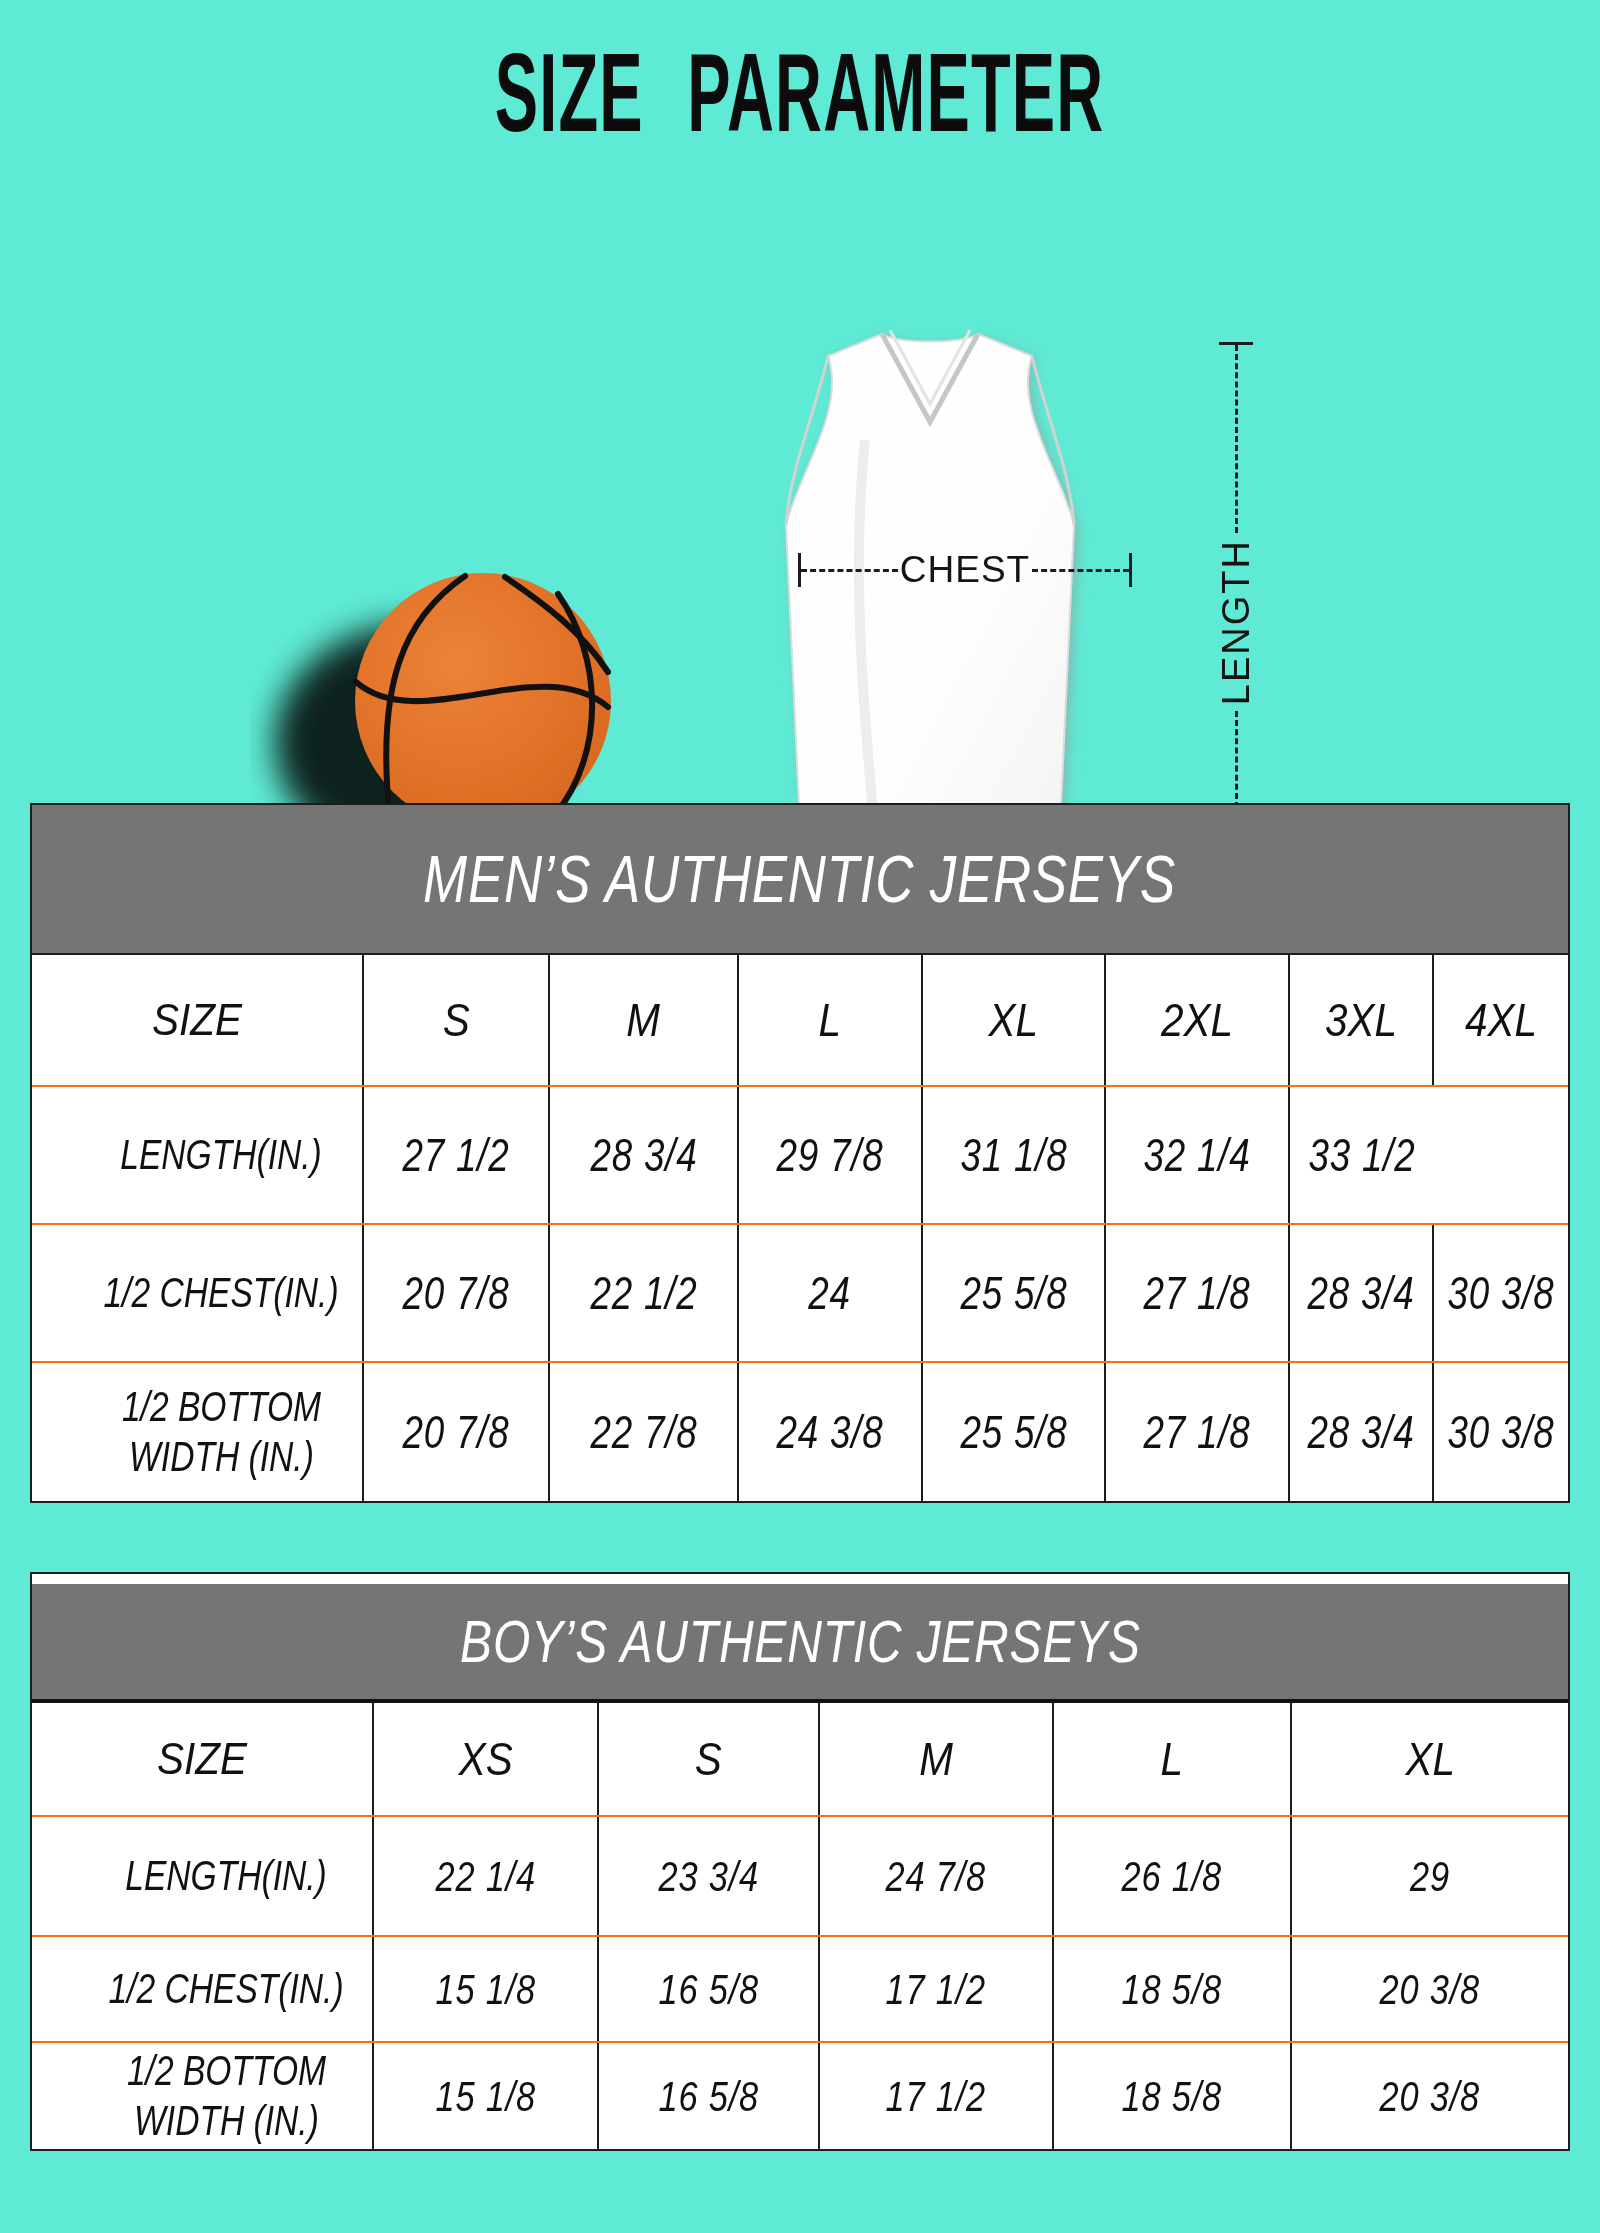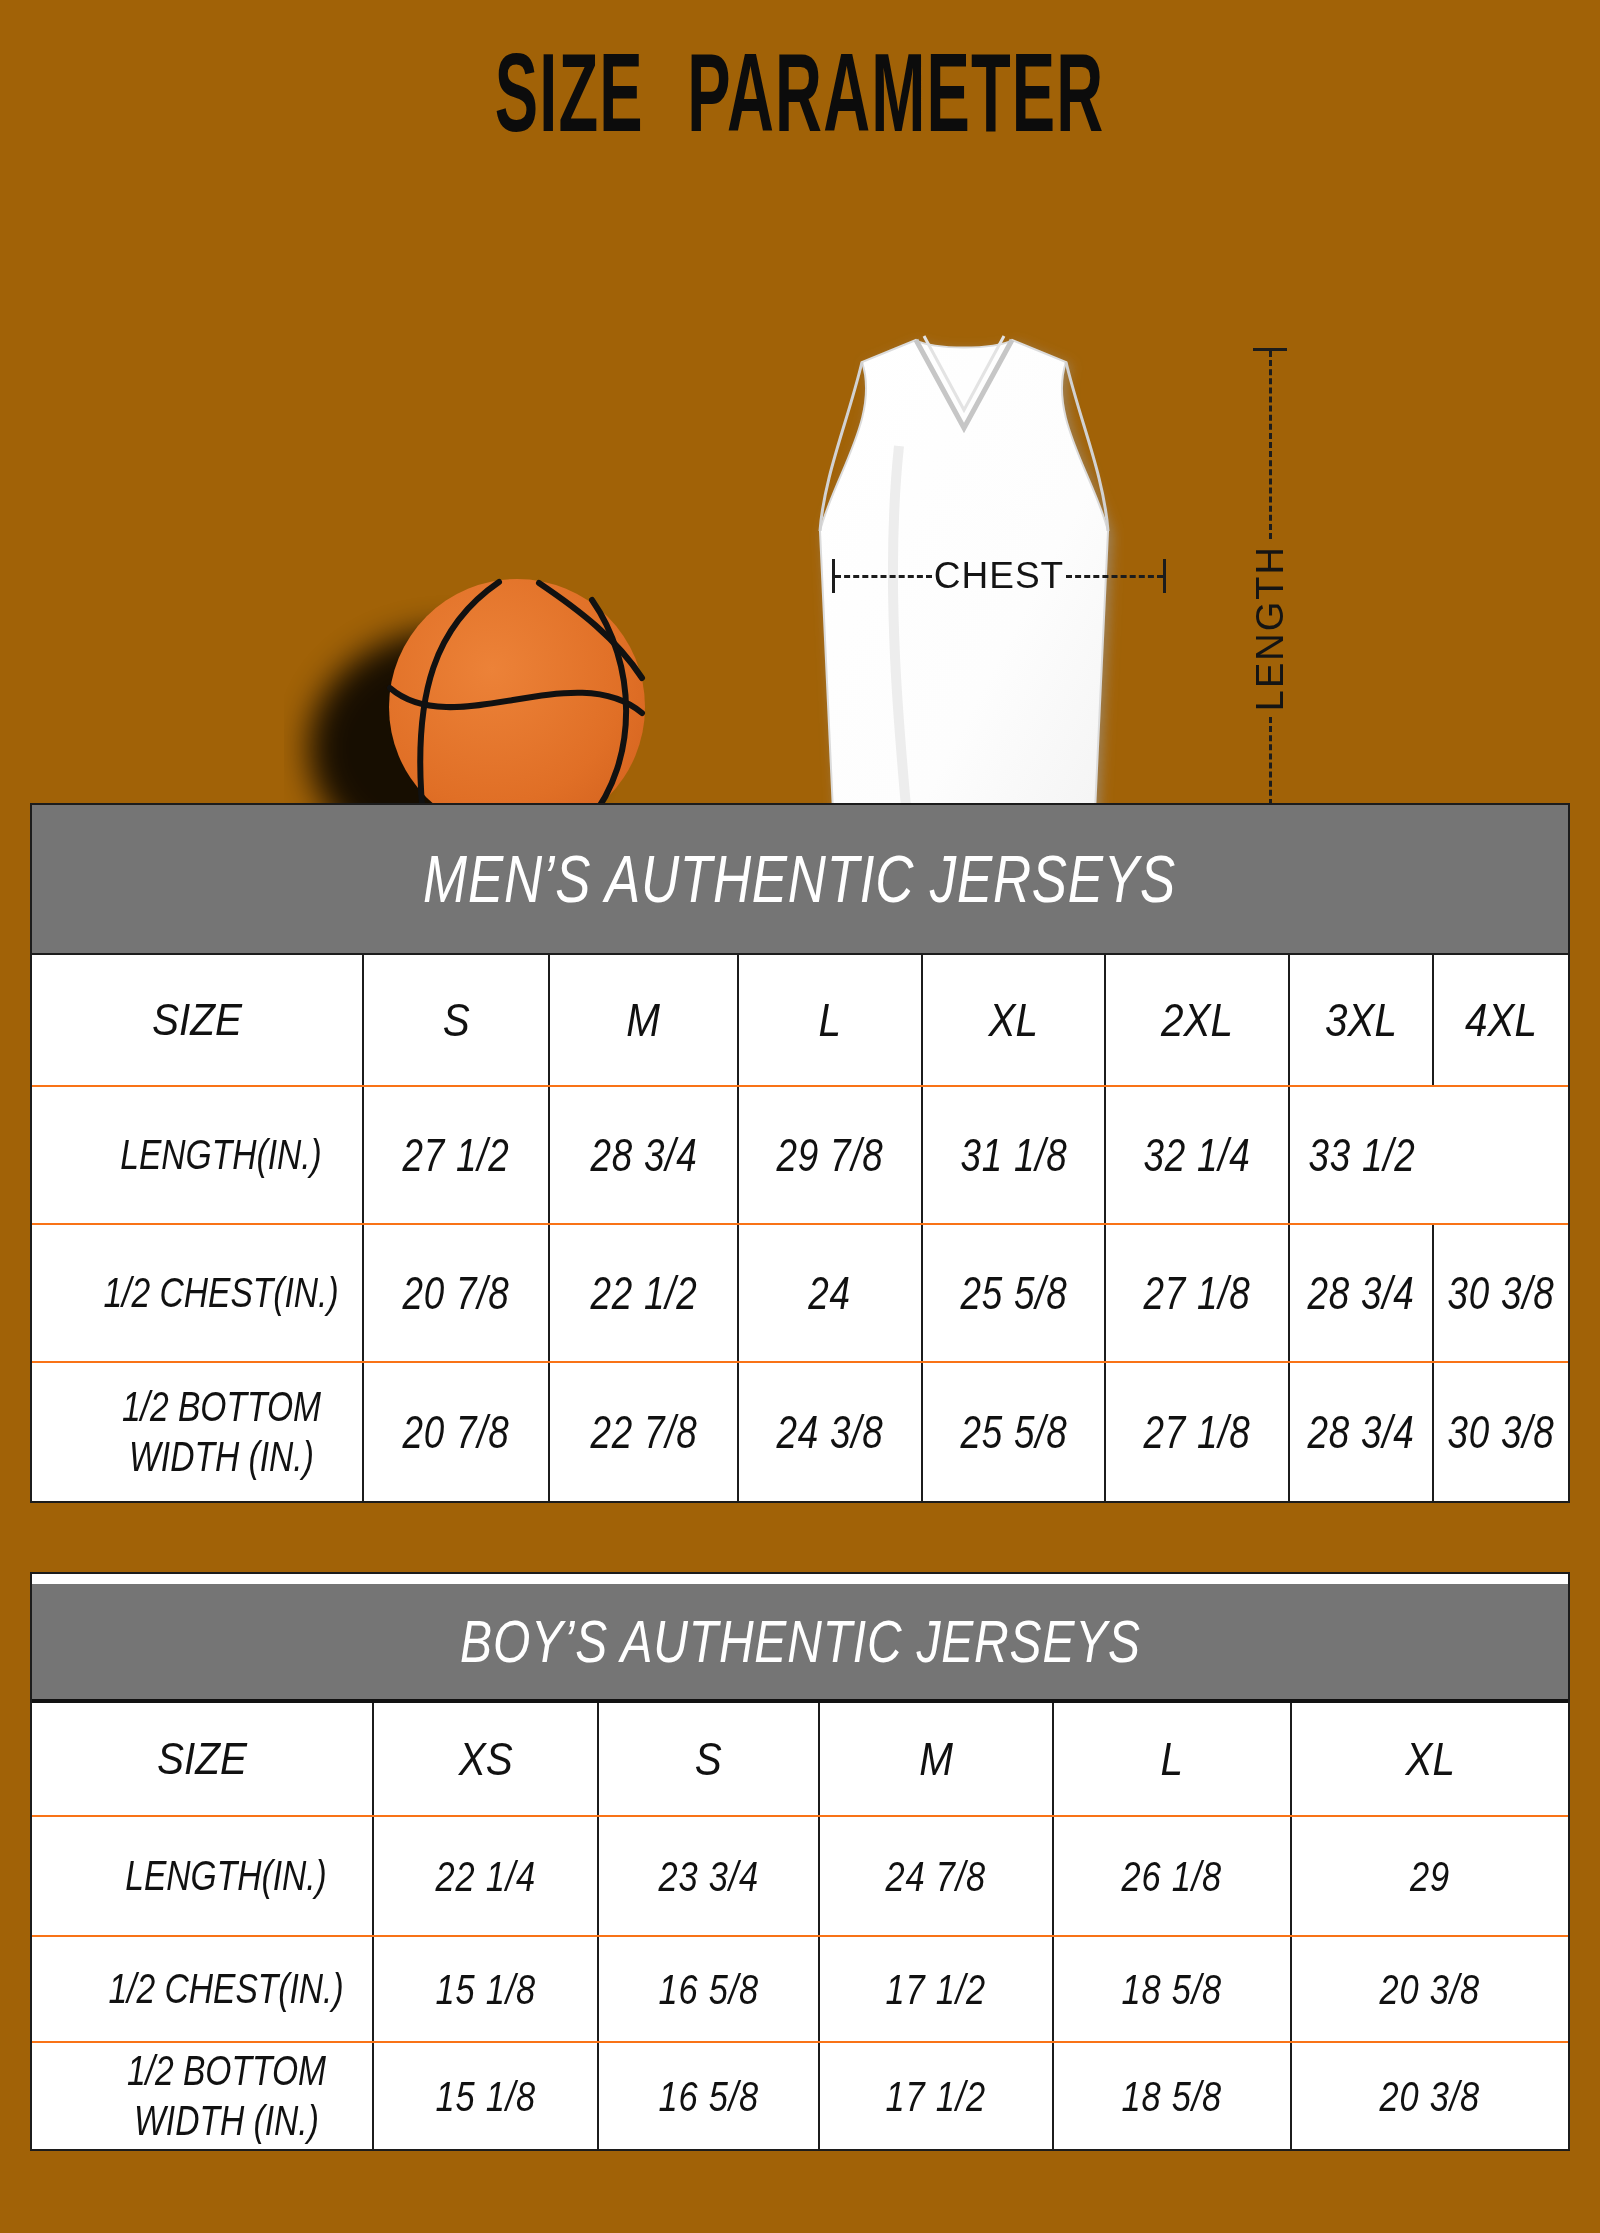--- a/index.html
+++ b/index.html
@@ -1,19 +1,19 @@
 <!DOCTYPE html>
 <html><head>
 <meta charset="utf-8">
 <style>
   html,body{margin:0;padding:0;background:#ffffff;}
   .page{
     position:relative;
     width:1600px;height:2233px;
-    background:#a16207;
+    background:#5eead4;
     font-family:"Liberation Sans", sans-serif;
     color:#111;
     overflow:hidden;
   }
   
   .main-title{
     position:absolute;left:0;right:0;top:28px;
     text-align:center;
   }
   .main-title span{
@@ -21,21 +21,21 @@
     font-size:112px;
     font-weight:700;
     letter-spacing:2px;
     word-spacing:42px;
     transform:scaleX(0.58);
     transform-origin:center;
     white-space:nowrap;
     color:#0c0c0c;
   }
   
-  .figure-area{position:absolute;left:0;top:168px;width:1460px;height:640px;margin-left:34px;}
+  .figure-area{position:absolute;left:0;top:162px;width:1460px;height:640px;}
   .ball-svg{position:absolute;left:250px;top:370px;width:440px;height:360px;}
   .jersey-svg{position:absolute;left:770px;top:158px;width:320px;height:610px;}
   
   .chest-line{
     position:absolute;left:798px;top:390px;width:334px;height:36px;
     display:flex;align-items:center;
   }
   .chest-line .tick{width:3px;height:34px;background:#1c1c1c;flex:0 0 auto;}
   .chest-line .dash{flex:1 1 auto;border-top:3px dashed #1c1c1c;height:0;}
   .chest-line .lbl{

